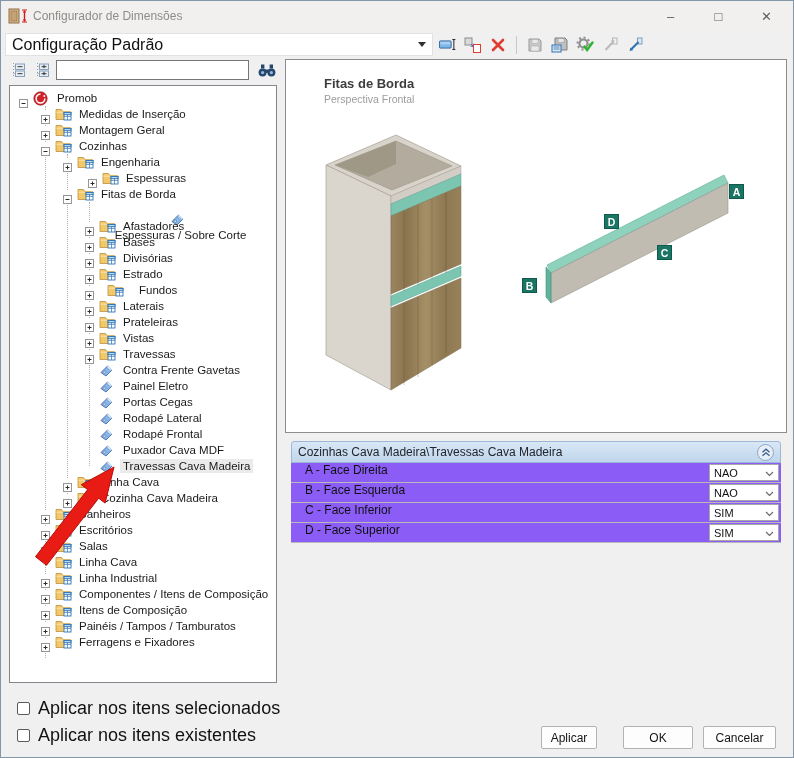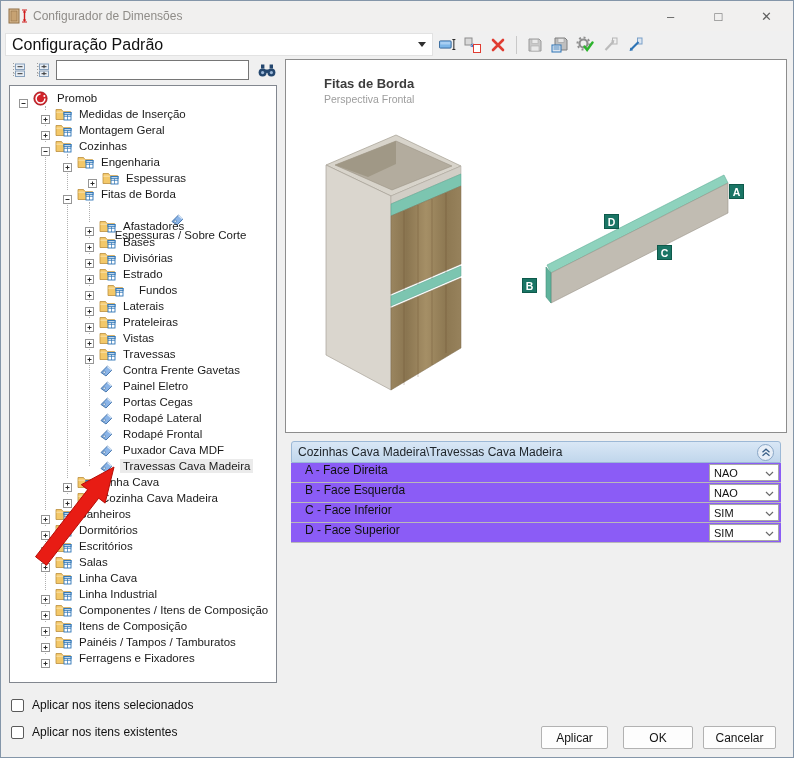--- a/index.html
+++ b/index.html
@@ -50,21 +50,21 @@
 
   
   .props{position:absolute;left:290px;top:440px;width:490px;}
   .props-header{height:22px;background:linear-gradient(#d9e7f6,#c0d6ec);border:1px solid #9cb8d6;border-radius:3px 3px 0 0;box-sizing:border-box;display:flex;align-items:center;padding:0 6px;font-size:12px;color:#20262c;}
   .collapse-btn{margin-left:auto;width:17px;height:17px;border-radius:50%;background:#e7eef7;border:1px solid #89a6c6;box-sizing:border-box;display:flex;align-items:center;justify-content:center;}
   .prow{height:20px;background:#8b5cf6;border-bottom:1px solid #b9b9b9;display:flex;align-items:flex-start;padding-left:14px;box-sizing:border-box;font-size:12px;color:#111;position:relative;}
   .pselect{position:absolute;right:2px;top:1px;width:70px;height:17px;background:#fff;border:1px solid #a8a8a8;box-sizing:border-box;display:flex;align-items:center;padding:0 4px;font-size:11px;color:#111;}
   .pselect .chev{margin-left:auto;}
 
   
-  .chk-row{position:absolute;left:10px;display:flex;align-items:center;gap:8px;font-size:12px;color:#111;}
+  .chk-row{position:absolute;left:16px;display:flex;align-items:center;gap:8px;font-size:18px;color:#111;}
   .chk-box{width:13px;height:13px;background:#fff;border:1px solid #5a5a5a;border-radius:2px;box-sizing:border-box;}
   .btn{position:absolute;top:725px;height:23px;background:#fdfdfd;border:1px solid #b2b2b2;border-radius:2px;box-sizing:border-box;display:flex;align-items:center;justify-content:center;font-size:12px;color:#141414;}
 </style>
 </head>
 <body>
 
 <div class="window">
 
   <div class="titlebar">
     <span class="title-icon">
@@ -599,37 +599,20 @@
             </svg></span>
           <span class="nico">
             <svg width="17" height="14" viewBox="0 0 17 14">
               <path d="M1 2.5 h5.5 l1.5 2 h7.5 v8 H1 z" fill="#f3c869" stroke="#bb8f3d" stroke-width="0.8"></path>
               <path d="M1.4 5.2 h14.7" stroke="#fae3ae" stroke-width="1"></path>
               <rect x="9" y="5.5" width="7" height="7.5" fill="#fff" stroke="#2e74b5" stroke-width="0.9"></rect>
               <rect x="9" y="5.5" width="7" height="2.2" fill="#bdd7ee" stroke="#2e74b5" stroke-width="0.9"></rect>
               <path d="M9 9.4 h7 M12.5 7.7 v5.3" stroke="#2e74b5" stroke-width="0.7"></path>
             </svg>
           </span>
-          <span class="tlabel">Dormitórios</span>
-        </div>
-        <div class="trow" style="padding-left: 31px;">
-          <span class="expbox"><svg width="9" height="9" viewBox="0 0 9 9">
-              <rect x="0.5" y="0.5" width="8" height="8" fill="#fff" stroke="#969696"></rect>
-              <path d="M2.5 4.5 h4" stroke="#2b2b2b"></path>
-              <path d="M4.5 2.5 v4" stroke="#2b2b2b"></path>
-            </svg></span>
-          <span class="nico">
-            <svg width="17" height="14" viewBox="0 0 17 14">
-              <path d="M1 2.5 h5.5 l1.5 2 h7.5 v8 H1 z" fill="#f3c869" stroke="#bb8f3d" stroke-width="0.8"></path>
-              <path d="M1.4 5.2 h14.7" stroke="#fae3ae" stroke-width="1"></path>
-              <rect x="9" y="5.5" width="7" height="7.5" fill="#fff" stroke="#2e74b5" stroke-width="0.9"></rect>
-              <rect x="9" y="5.5" width="7" height="2.2" fill="#bdd7ee" stroke="#2e74b5" stroke-width="0.9"></rect>
-              <path d="M9 9.4 h7 M12.5 7.7 v5.3" stroke="#2e74b5" stroke-width="0.7"></path>
-            </svg>
-          </span>
           <span class="tlabel">Escritórios</span>
         </div>
         <div class="trow" style="padding-left: 31px;">
           <span class="expbox"><svg width="9" height="9" viewBox="0 0 9 9">
               <rect x="0.5" y="0.5" width="8" height="8" fill="#fff" stroke="#969696"></rect>
               <path d="M2.5 4.5 h4" stroke="#2b2b2b"></path>
               <path d="M4.5 2.5 v4" stroke="#2b2b2b"></path>
             </svg></span>
           <span class="nico">
             <svg width="17" height="14" viewBox="0 0 17 14">
@@ -832,21 +815,21 @@
 
   <div class="chk-row" style="top:697px;">
     <span class="chk-box"></span>
     <span>Aplicar nos itens selecionados</span>
   </div>
   <div class="chk-row" style="top:724px;">
     <span class="chk-box"></span>
     <span>Aplicar nos itens existentes</span>
   </div>
 
-  <div class="btn" style="left:540px;width:67px;">Aplicar</div>
+  <div class="btn" style="left:540px;width:56px;">Aplicar</div>
   <div class="btn" style="left:622px;width:70px;">OK</div>
   <div class="btn" style="left:702px;width:73px;">Cancelar</div>
 
   <svg class="arrow-overlay" width="794" height="758" viewBox="0 0 794 758">
     <polygon points="34.5,555.7 86.7,488.6 80.3,483.7 113,466 104.1,502.1 97.7,497.2 45.5,564.3" fill="#e81c14" stroke="#b50d06" stroke-width="1"></polygon>
   </svg>
 
 </div>
 
 </body></html>

